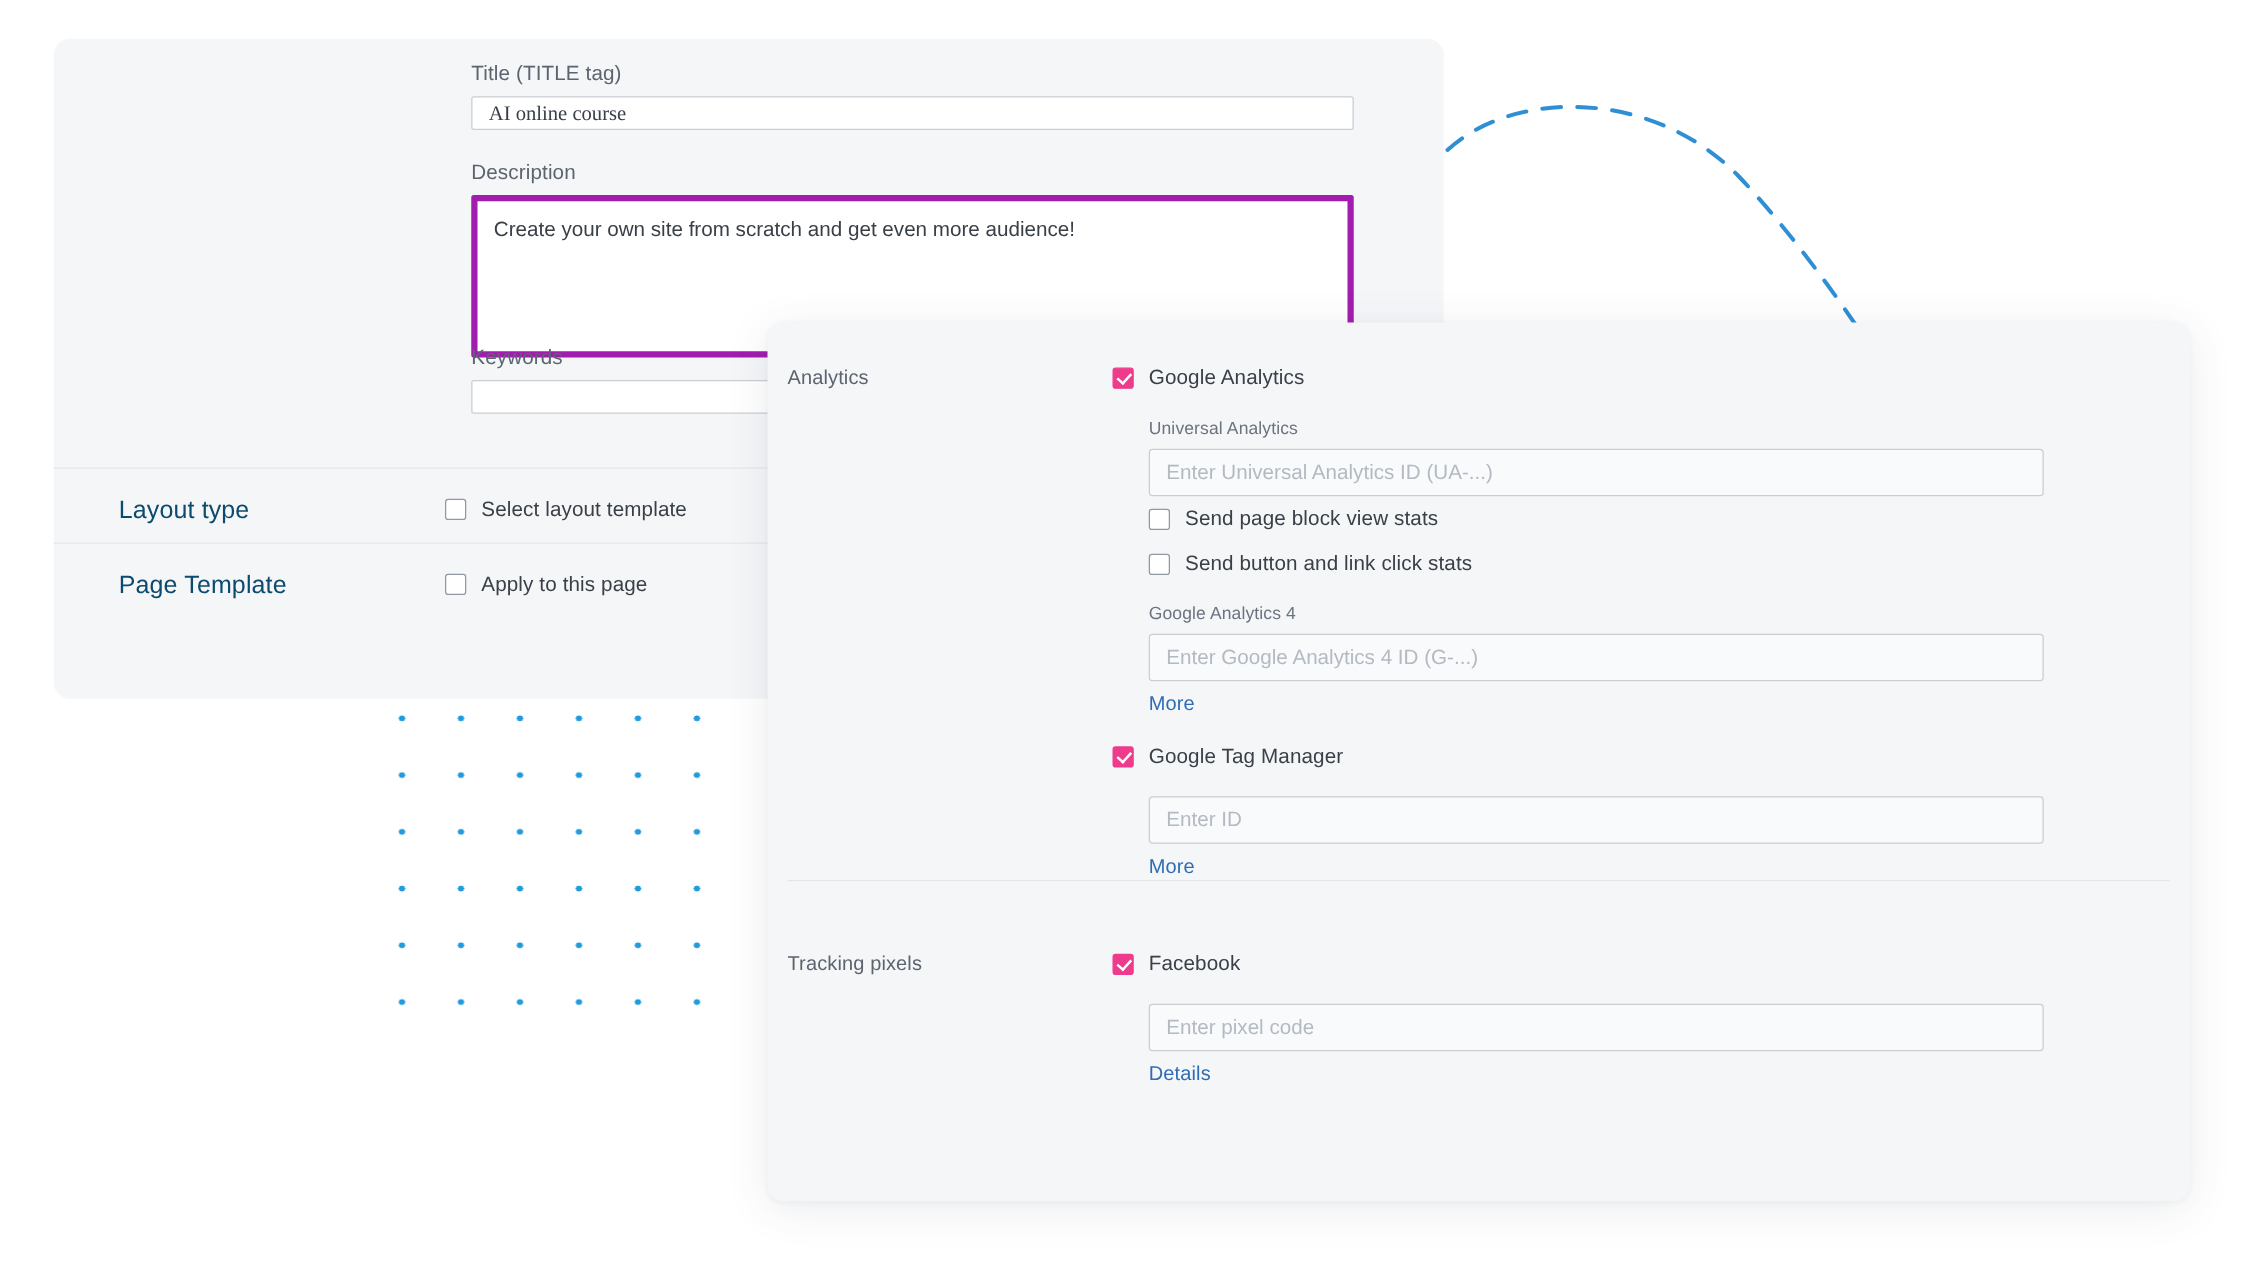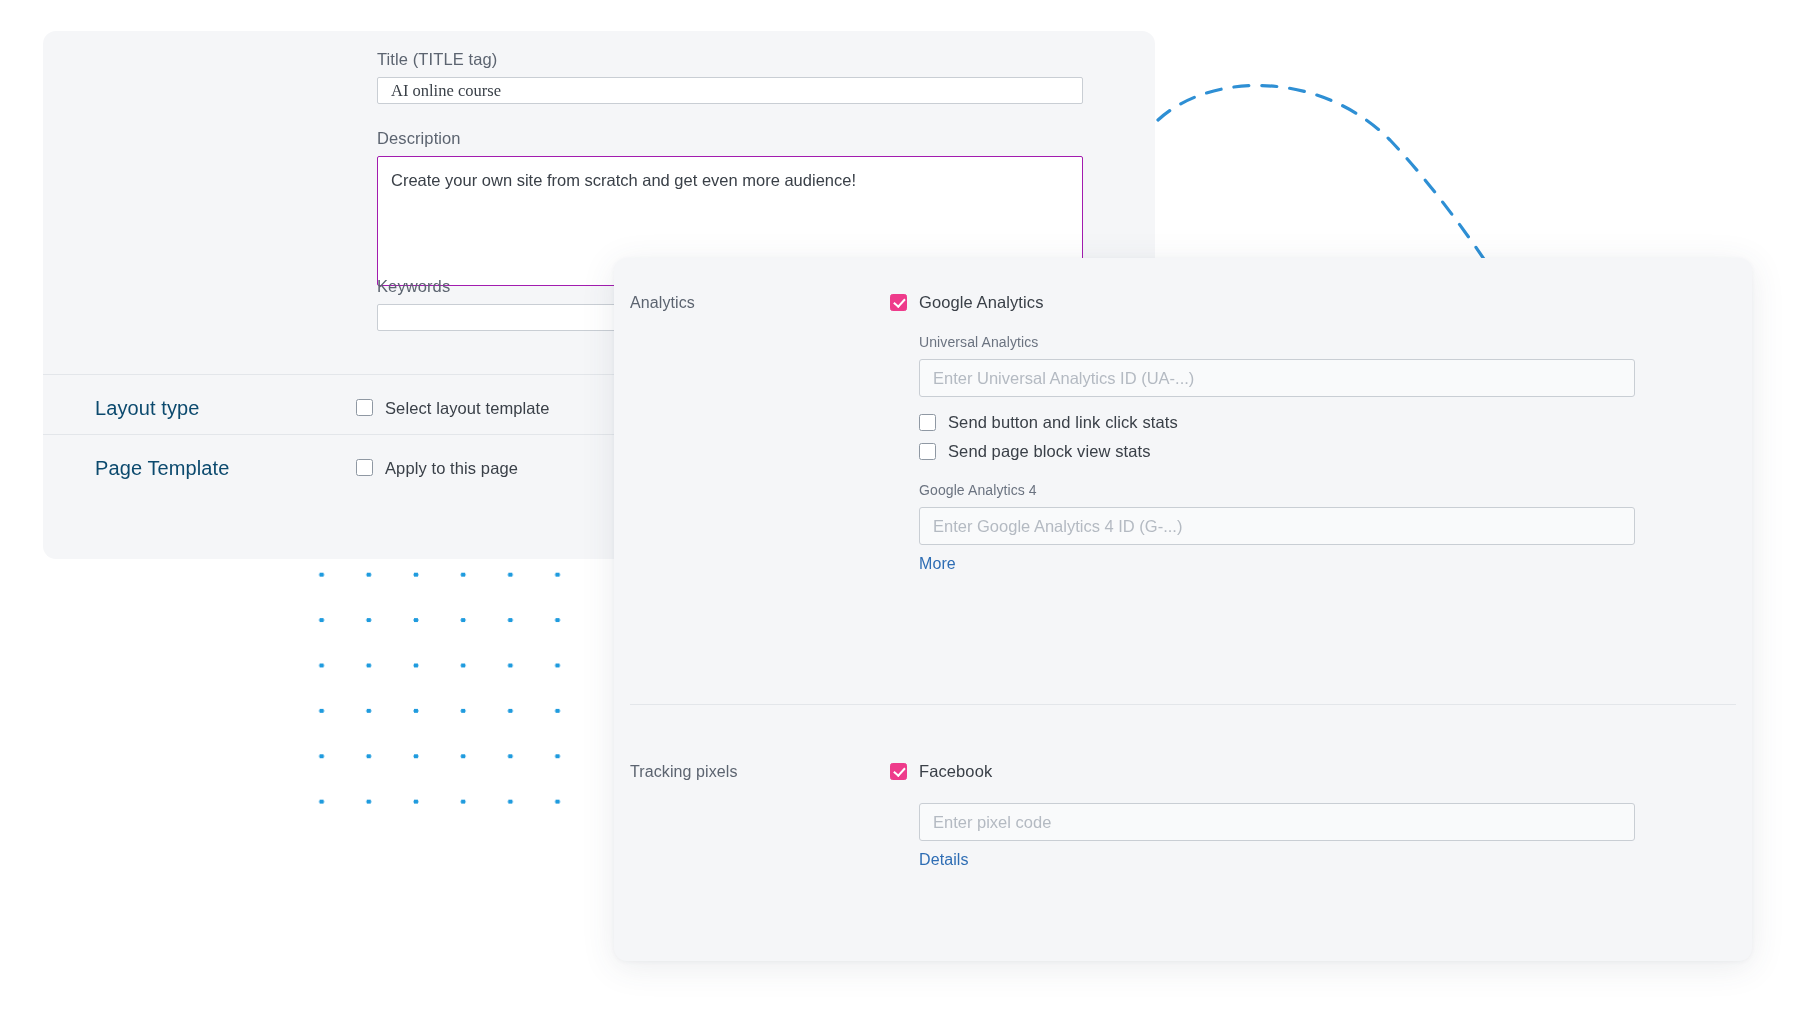--- a/index.html
+++ b/index.html
@@ -82,21 +82,21 @@
     font-family: Liberation Serif, serif;
     outline: none;
   }
 
   .text-input::placeholder { color: #AFB6BE; }
 
   .text-area {
     width: 100%;
     height: 130px;
     background: #ffffff;
-    border: 1px solid #a21caf;
+    border: 5px solid #a21caf;
     border-radius: 2px;
     padding: 12px 13px;
     font-size: 16.5px;
     color: #3A4048;
     font-family: "Liberation Sans", sans-serif;
     resize: none;
     outline: none;
     line-height: 22px;
   }
 
@@ -304,37 +304,48 @@
     <div class="ap-col" style="top:34px;">
       <div class="ap-check-row">
         <span class="cb checked"></span>
         <span class="cb-label">Google Analytics</span>
       </div>
 
       <div style="margin-top:22px; padding-left:29px;">
         <div class="ap-sub-label">Universal Analytics</div>
         <input class="ap-input" type="text" style="margin-top: 9px;" placeholder="Enter Universal Analytics ID (UA-...)">
 
+        <div class="sub-check-row" style="margin-top:7px;">
+          <span class="cb"></span>
+          <span class="cb-label">Send page block view stats</span>
+        </div>
+
         <div class="sub-check-row" style="margin-top:14px;">
           <span class="cb"></span>
           <span class="cb-label">Send button and link click stats</span>
         </div>
 
-        <div class="sub-check-row" style="margin-top:7px;">
-          <span class="cb"></span>
-          <span class="cb-label">Send page block view stats</span>
-        </div>
-
         <div class="ap-sub-label" style="margin-top:20px;">Google Analytics 4</div>
         <input class="ap-input" type="text" style="margin-top: 9px;" placeholder="Enter Google Analytics 4 ID (G-...)">
 
         <a class="link" href="#" style="margin-top:10px;">More</a>
       </div>
     </div>
 
+    <div class="ap-col" style="top:337px;">
+      <div class="ap-check-row">
+        <span class="cb checked"></span>
+        <span class="cb-label">Google Tag Manager</span>
+      </div>
+
+      <div style="margin-top:22px; padding-left:29px;">
+        <input class="ap-input" type="text" placeholder="Enter ID" style="">
+        <a class="link" href="#" style="margin-top:10px;">More</a>
+      </div>
+    </div>
 
     <div class="ap-divider" style="top:446px;"></div>
 
     <div class="ap-section-name" style="top:505px;">Tracking pixels</div>
 
     <div class="ap-col" style="top:503px;">
       <div class="ap-check-row">
         <span class="cb checked"></span>
         <span class="cb-label">Facebook</span>
       </div>

